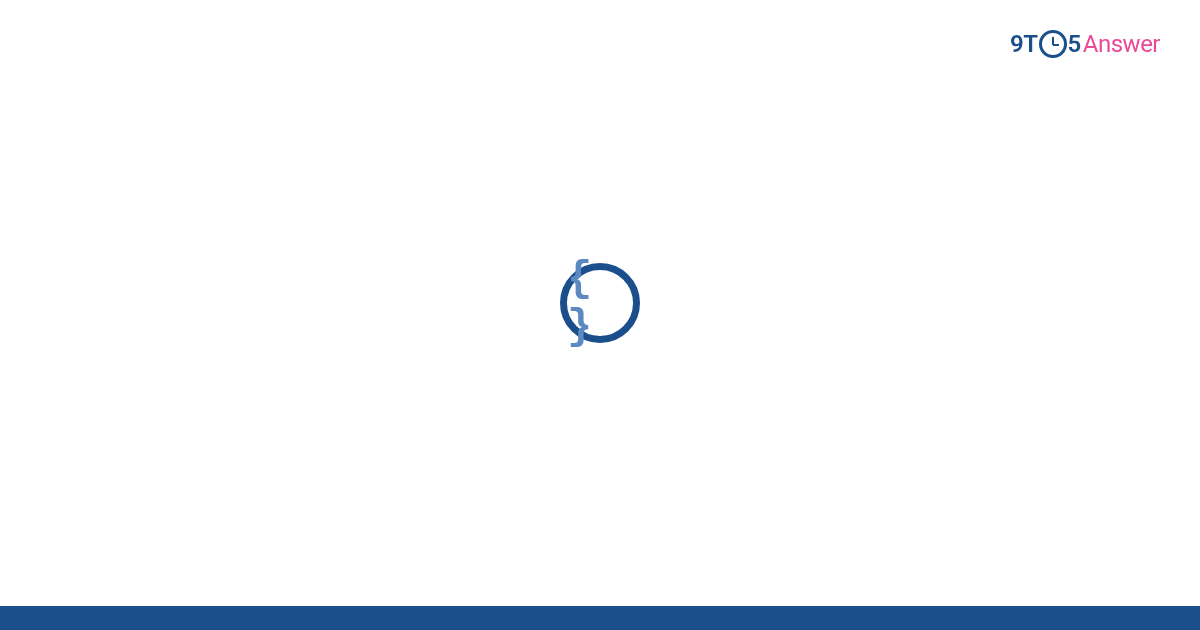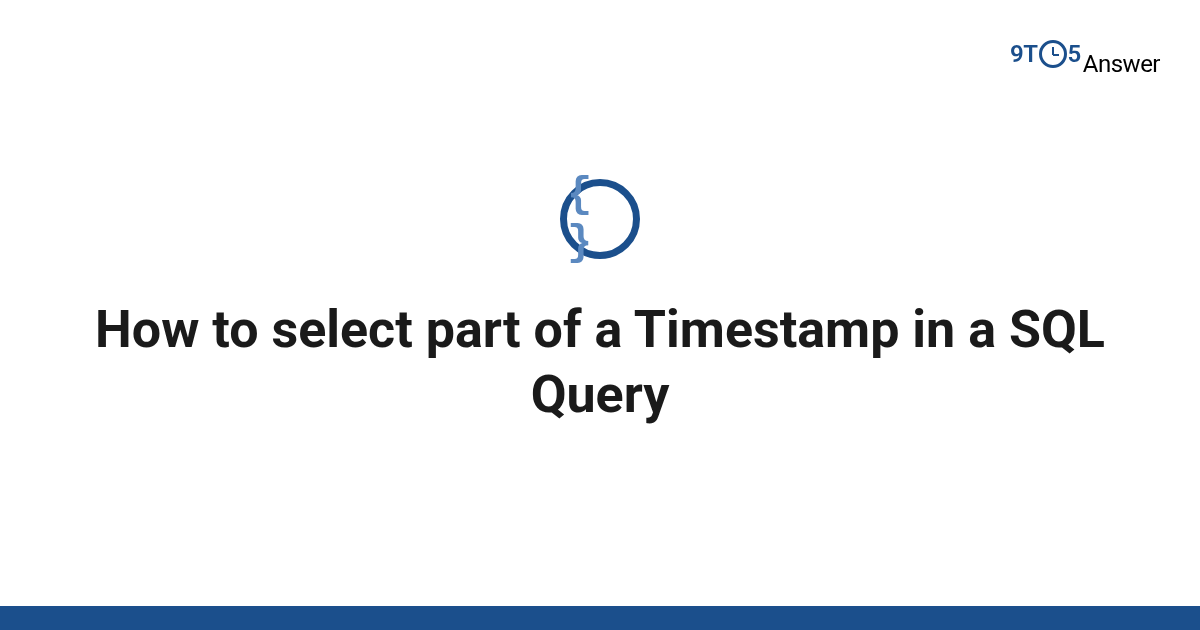--- a/index.html
+++ b/index.html
@@ -57,24 +57,23 @@
       height: 2px;
       background: #1b4f8c;
       top: 11px;
       left: 50%;
     }
     .logo .five {
       color: #1b4f8c;
       font-weight: 600;
     }
     .logo .answer {
-      color: #000000;
+      color: #ec4899;
       font-weight: 400;
       margin-left: 2px;
-      margin-top: 20px;
     }
     .content {
       position: absolute;
       top: 0;
       left: 0;
       right: 0;
       bottom: 24px;
       display: flex;
       flex-direction: column;
       align-items: center;
@@ -118,16 +117,15 @@
 
 <div class="logo">
   <span class="nine-t">9T</span>
   <span class="clock"></span>
   <span class="five">5</span>
   <span class="answer">Answer</span>
 </div>
 
 <div class="content">
   <div class="code-icon">{ }</div>
-  <h1 class="title">How to select part of a Timestamp in a SQL Query</h1>
 </div>
 
 <div class="bottom-bar"></div>
 
 </body></html>

